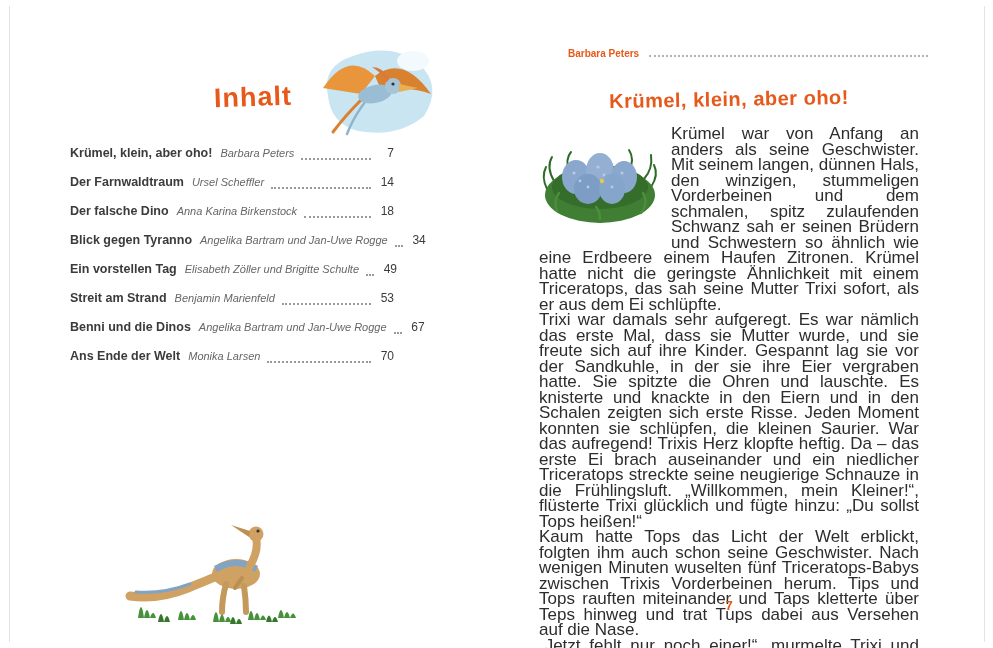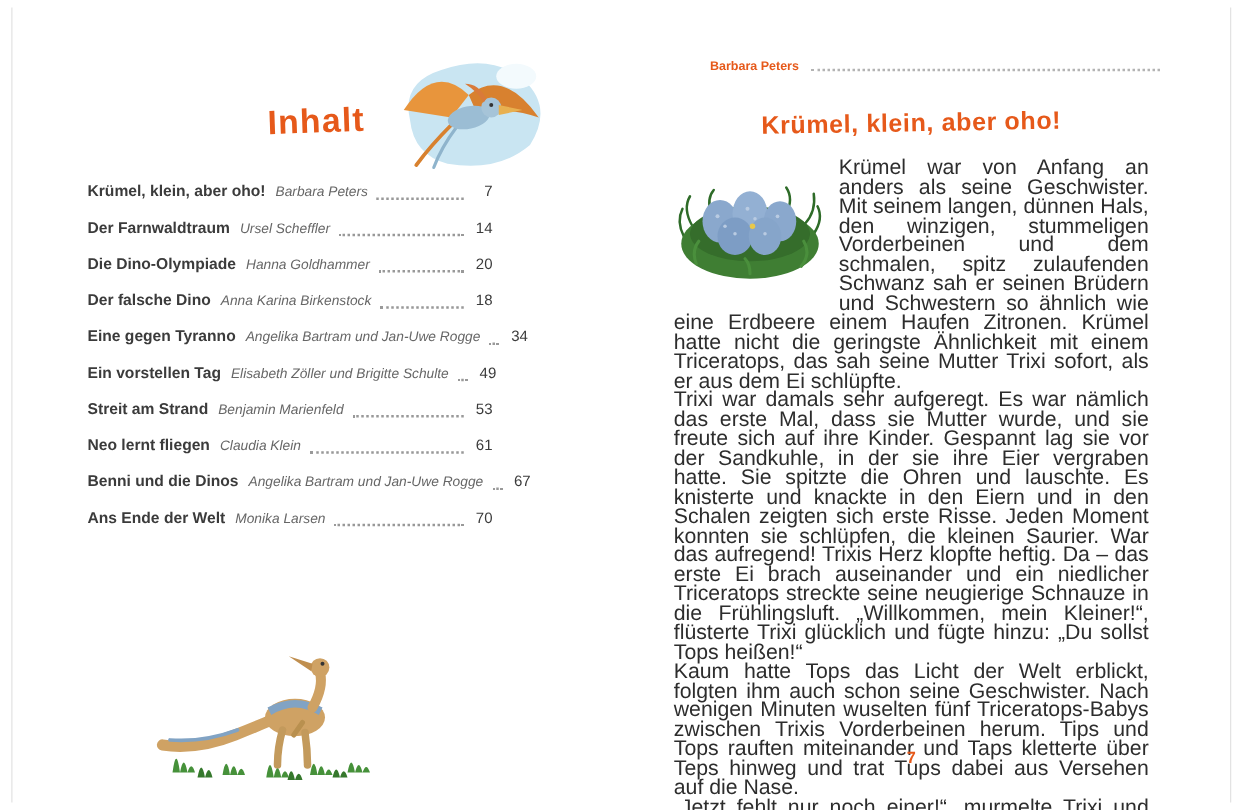--- a/index.html
+++ b/index.html
@@ -91,54 +91,42 @@
         <span class="toc-leader"></span>
         <span class="toc-page">7</span>
       </div>
       <div class="toc-row">
         <span class="toc-title">Der Farnwaldtraum</span>
         <span class="toc-author">Ursel Scheffler</span>
         <span class="toc-leader"></span>
         <span class="toc-page">14</span>
       </div>
       <div class="toc-row">
-        <span class="toc-title">Die Dino-Olympiade</span>
-        <span class="toc-author">Hanna Goldhammer</span>
-        <span class="toc-leader"></span>
-        <span class="toc-page">20</span>
-      </div>
-      <div class="toc-row">
         <span class="toc-title">Der falsche Dino</span>
         <span class="toc-author">Anna Karina Birkenstock</span>
         <span class="toc-leader"></span>
         <span class="toc-page">18</span>
       </div>
       <div class="toc-row">
-        <span class="toc-title">Eine gegen Tyranno</span>
+        <span class="toc-title">Blick gegen Tyranno</span>
         <span class="toc-author">Angelika Bartram und Jan-Uwe Rogge</span>
         <span class="toc-leader"></span>
         <span class="toc-page">34</span>
       </div>
       <div class="toc-row">
         <span class="toc-title">Ein vorstellen Tag</span>
         <span class="toc-author">Elisabeth Zöller und Brigitte Schulte</span>
         <span class="toc-leader"></span>
         <span class="toc-page">49</span>
       </div>
       <div class="toc-row">
         <span class="toc-title">Streit am Strand</span>
         <span class="toc-author">Benjamin Marienfeld</span>
         <span class="toc-leader"></span>
         <span class="toc-page">53</span>
-      </div>
-      <div class="toc-row">
-        <span class="toc-title">Neo lernt fliegen</span>
-        <span class="toc-author">Claudia Klein</span>
-        <span class="toc-leader"></span>
-        <span class="toc-page">61</span>
       </div>
       <div class="toc-row">
         <span class="toc-title">Benni und die Dinos</span>
         <span class="toc-author">Angelika Bartram und Jan-Uwe Rogge</span>
         <span class="toc-leader"></span>
         <span class="toc-page">67</span>
       </div>
       <div class="toc-row">
         <span class="toc-title">Ans Ende der Welt</span>
         <span class="toc-author">Monika Larsen</span>

